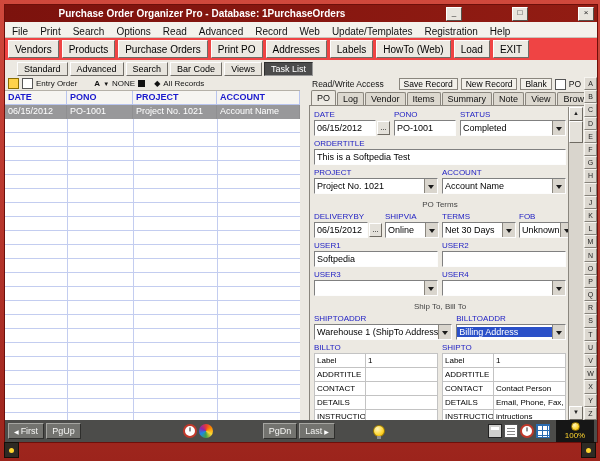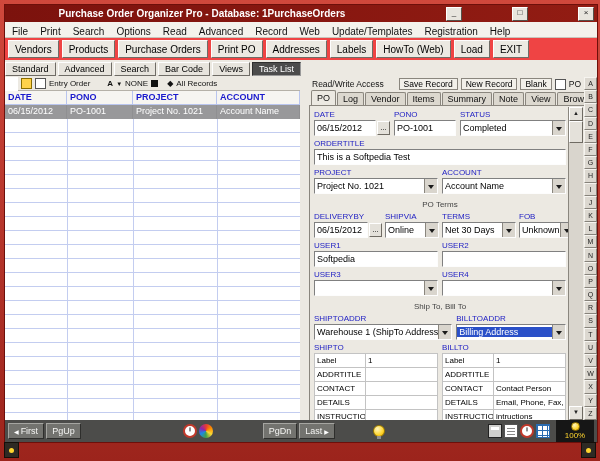--- a/index.html
+++ b/index.html
@@ -12,30 +12,30 @@
   .title{flex:1;text-align:center;white-space:nowrap;overflow:hidden;}
   .winbtn{flex:none;width:14px;height:12px;margin-left:2px;background:#e8e5de;border:1px solid;border-color:#fff #55514a #55514a #fff;font-size:8px;line-height:10px;text-align:center;color:#222;font-weight:normal;}
 
   
   .menubar{flex:none;height:15px;background:#f4f2ec;border-bottom:1px solid #c9c5bb;display:flex;align-items:flex-end;font-size:10px;gap:12px;padding:0 7px;color:#111;}
   .mi{white-space:nowrap;}
 
   
   .toolbar1{flex:none;height:22px;display:flex;align-items:center;gap:3px;padding:0 3px;background:#ef4444;}
   .tbtn{background:#ece9e2;border:1px solid;border-color:#fdfdfd #6f6c66 #6f6c66 #fdfdfd;font-size:10px;height:18px;padding:0 6px;color:#000;font-family:inherit;white-space:nowrap;}
-  .toolbar2{flex:none;height:17px;display:flex;align-items:center;gap:2px;padding:0 0;background:#ece9e2;}
+  .toolbar2{flex:none;height:17px;display:flex;align-items:center;gap:2px;padding:0 12px;background:#ece9e2;}
   .vbtn{background:#e7e4dd;border:1px solid;border-color:#fdfdfd #6f6c66 #6f6c66 #fdfdfd;font-size:9px;height:14px;padding:0 6px;color:#000;font-family:inherit;white-space:nowrap;}
   .vbtn.active{background:#4c4c4c;color:#fff;border-color:#2e2e2e #9a9a9a #9a9a9a #2e2e2e;}
 
   
   .content{flex:1;position:relative;background:#ece9e2;overflow:hidden;}
 
   
   .listpanel{position:absolute;left:0;top:0;bottom:0;width:295px;background:#fff;border-right:1px solid #8a867e;display:flex;flex-direction:column;overflow:hidden;}
-  .minibar{flex:none;height:13px;background:#ece9e2;display:flex;align-items:center;gap:3px;padding:0 3px;font-size:8px;border-bottom:1px solid #b5b1a8;color:#111;margin-left:13px;}
+  .minibar{flex:none;height:13px;background:#ece9e2;display:flex;align-items:center;gap:3px;padding:0 3px;font-size:8px;border-bottom:1px solid #b5b1a8;color:#111;}
   .yico{width:9px;height:9px;background:#ffd24a;border:1px solid #8a6d00;flex:none;}
   .cbx{width:9px;height:9px;background:#fff;border:1px solid #555;flex:none;display:inline-block;}
   .sorta{font-size:8px;font-weight:bold;color:#111;}
   .tinyarr{font-size:6px;color:#111;}
   .blksq{width:7px;height:7px;background:#111;flex:none;}
   .dmd{font-size:8px;color:#111;}
   .lhead{flex:none;height:13px;display:grid;grid-template-columns:62px 66px 84px 1fr;background:#f6f5f1;border-bottom:1px solid #b9c5ee;}
   .hcell{color:#1a1acd;font-weight:bold;font-size:9px;padding:1px 3px;border-right:1px solid #b9c5ee;overflow:hidden;white-space:nowrap;}
   .lrow{flex:none;height:14px;display:grid;grid-template-columns:62px 66px 84px 1fr;background:#98989a;}
   .lcell{color:#fff;font-size:9px;padding:1px 3px;border-right:1px solid #8f8f91;overflow:hidden;white-space:nowrap;}
@@ -337,22 +337,22 @@
             <div>
               <div class="flab">BILLTOADDR</div>
               <div class="combo">
                   <span class="cval hl">Billing Address</span>
                   <span class="carr"></span>
                 </div>
             </div>
           </div>
 
           <div class="grid2">
+            <div class="flab">BILLTO</div>
             <div class="flab">SHIPTO</div>
-            <div class="flab">BILLTO</div>
           </div>
 
           <div class="grid2">
             <table class="mt">
               <tbody>
                   <tr>
                     <td class="mtl">Label</td>
                     <td>1</td>
                   </tr>
               <tr>

